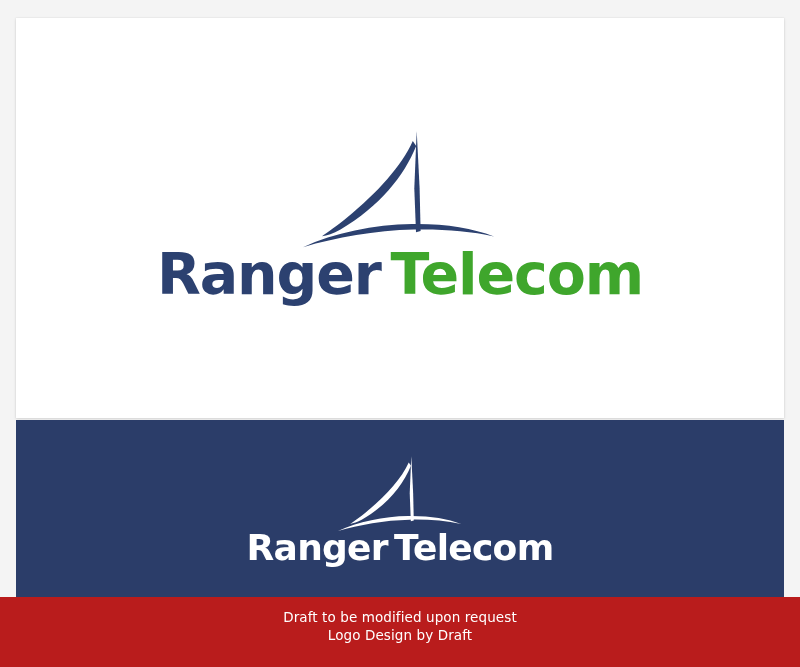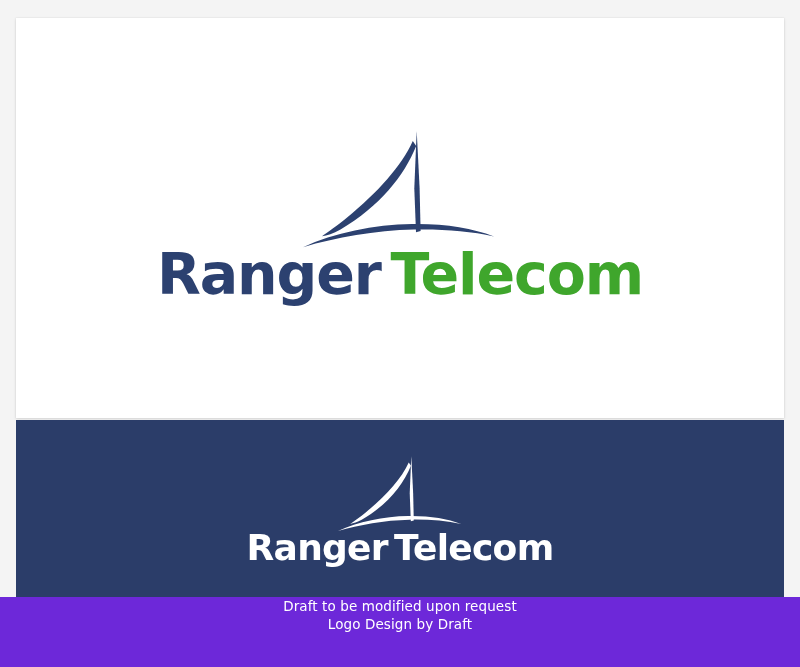--- a/index.html
+++ b/index.html
@@ -84,25 +84,26 @@
   .wordmark-dark .word-secondary { color: #ffffff; }
   .word-gap { display: inline-block; width: 0.17em; }
 
   
   .caption-bar {
     position: absolute;
     left: 0;
     top: 597px;
     width: 800px;
     height: 70px;
-    background: #6d28d9;
+    background: #b91c1c;
     display: flex;
     flex-direction: column;
     align-items: center;
     justify-content: flex-start;
+    padding-top: 11px;
     box-sizing: border-box;
   }
   .caption-line {
     color: #ffffff;
     font-family: "DejaVu Sans", "Liberation Sans", sans-serif;
     font-size: 13.5px;
     line-height: 18px;
     letter-spacing: 0.1px;
     text-align: center;
   }

